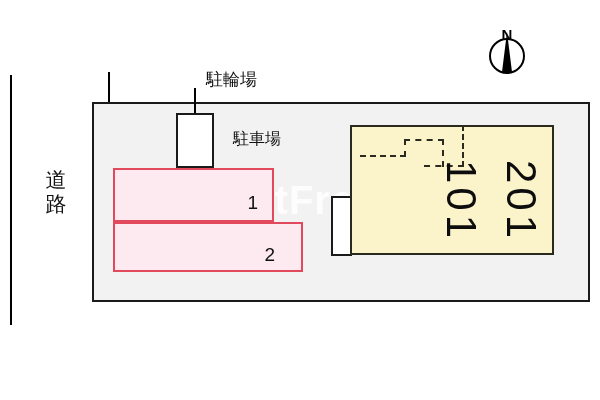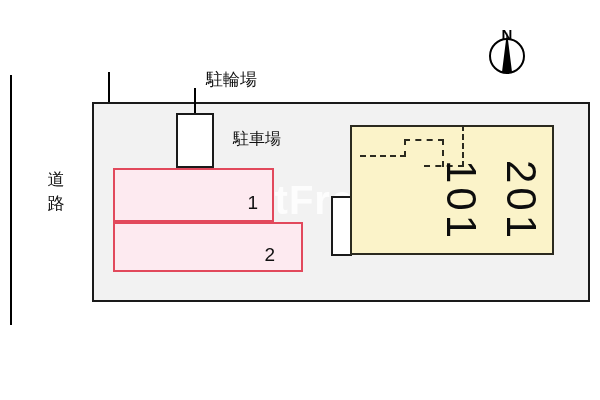--- a/index.html
+++ b/index.html
@@ -26,21 +26,21 @@
     top: 75px;
     width: 2px;
     height: 250px;
     background: #000000;
   }
   .road-label {
     position: absolute;
     left: 44px;
     top: 168px;
     width: 24px;
-    font-size: 17px;
+    font-size: 21px;
     line-height: 24px;
     color: #111111;
     text-align: center;
     letter-spacing: 0px;
     white-space: pre-line;
   }
 
   
   .lot {
     position: absolute;

